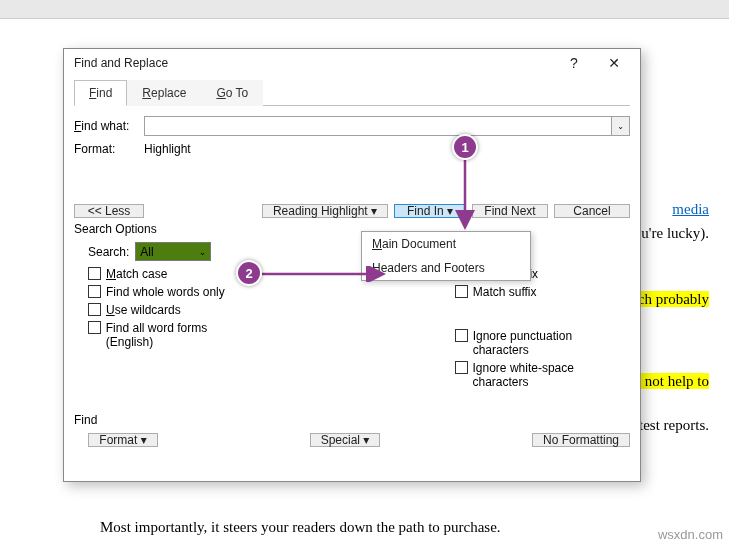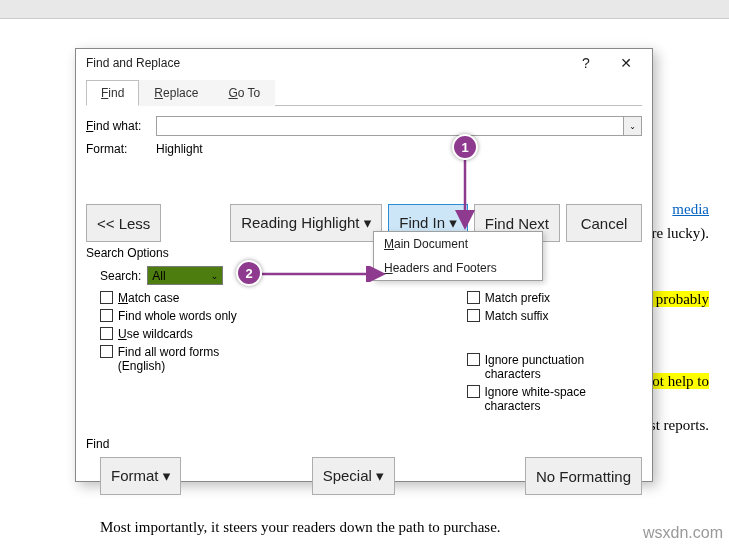--- a/index.html
+++ b/index.html
@@ -23,21 +23,21 @@
     position: absolute;
     right: 20px;
     font-family: "Times New Roman", serif;
     font-size: 15px;
     color: #000;
   }
   .doc-link { color: #0563c1; text-decoration: underline; }
   .hl { background: #ffff00; }
   .dialog {
     position: absolute;
-    left: 75px; top: 48px;
+    left: 63px; top: 48px;
     width: 578px; height: 434px;
     background: #fff;
     border: 1px solid #888;
     box-shadow: 4px 4px 12px rgba(0,0,0,0.25);
     z-index: 10;
   }
   .titlebar {
     height: 28px;
     display: flex;
     align-items: center;
@@ -89,25 +89,25 @@
     font-size: 8px;
   }
   .btnrow {
     display: flex;
     gap: 6px;
     justify-content: flex-end;
     margin: 48px 0 4px 0;
     position: relative;
   }
   .btn {
-    height: 38px;
+    height: 14px;
     padding: 0 10px;
     background: #efefef;
     border: 1px solid #adadad;
-    font-size: 15px;
+    font-size: 12px;
     display: flex; align-items: center; justify-content:center;
     color: #222;
     min-width: 70px;
   }
   .btn.active {
     background: #cde6f7;
     border-color: #2a8dd4;
   }
   .dropdown {
     position: absolute;
@@ -140,21 +140,21 @@
     color: #fff;
     font-weight: bold;
     font-size: 13px;
     display:flex;align-items:center;justify-content:center;
     z-index: 30;
     box-shadow: 0 0 4px rgba(0,0,0,0.4);
   }
   .arrow-svg { position:absolute; z-index:25; pointer-events:none; }
   .watermark {
     position:absolute; right:6px; bottom:4px;
-    font-size:16px; color:#999;
+    font-size:13px; color:#999;
   }
 </style>
 </head>
 <body>
 
 <div class="page">
   <div class="doc-text" style="top:182px;">
     <span class="doc-link">media</span>
   </div>
   <div class="doc-text" style="top:206px;"> you're lucky).</div>

